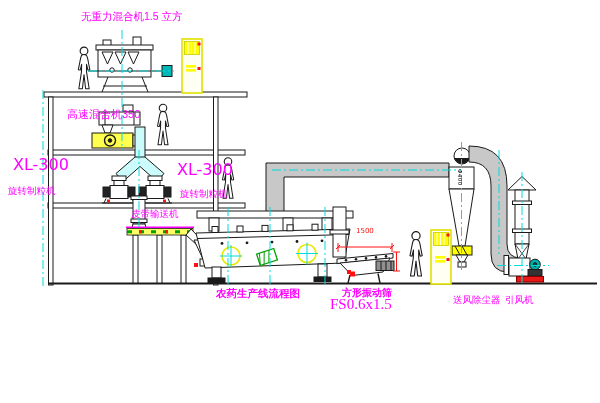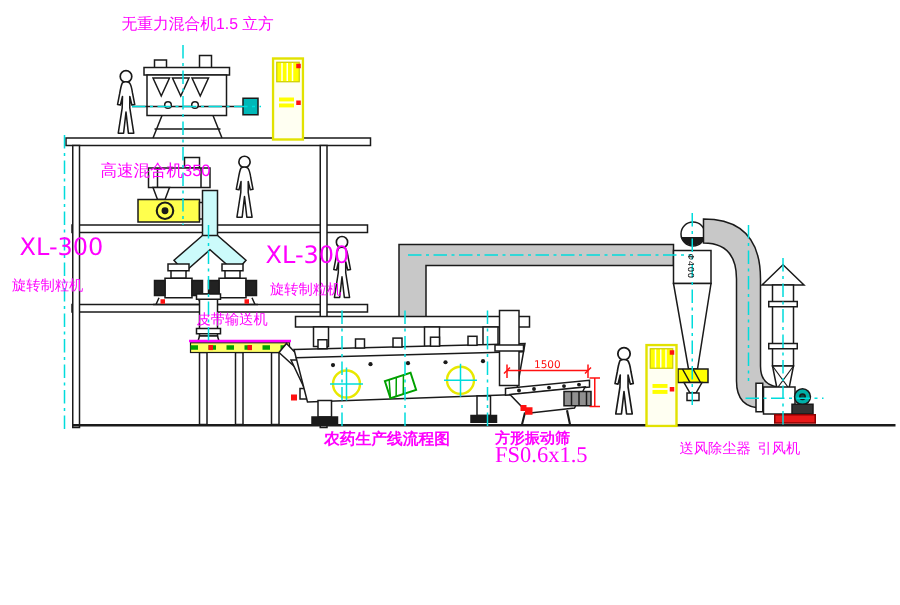--- a/index.html
+++ b/index.html
@@ -258,21 +258,21 @@
 </svg>
 
 <div class="lbl" style="left:81px;top:11px;font-size:10.5px;">无重力混合机1.5 立方</div>
 <div class="lbl" style="left:38px;top:109px;font-size:11px;margin-left:29px;">高速混合机350</div>
 <div class="lbl mono" style="left:13px;top:157px;font-size:16px;">XL-300</div>
 <div class="lbl" style="left:8px;top:186px;font-size:9.5px;">旋转制粒机</div>
 <div class="lbl mono" style="left:177px;top:162px;font-size:16px;">XL-300</div>
 <div class="lbl" style="left:180px;top:189px;font-size:9.5px;">旋转制粒机</div>
 <div class="lbl" style="left:131px;top:209px;font-size:9.5px;">皮带输送机</div>
 <div class="lbl" style="left:216px;top:288px;font-size:10.5px;font-weight:bold;">农药生产线流程图</div>
-<div class="lbl red mono" style="left:356px;top:240px;font-size:7px;text-align:center;">1500</div>
-<div class="lbl" style="left:330px;top:288px;font-size:10px;font-weight:bold;">方形振动筛</div>
+<div class="lbl red mono" style="left:356px;top:228px;font-size:7px;text-align:center;">1500</div>
+<div class="lbl" style="left:342px;top:288px;font-size:10px;font-weight:bold;">方形振动筛</div>
 <div class="lbl mono" style="left:330px;top:297px;font-size:15px;font-family:Liberation Serif, serif;">FS0.6x1.5</div>
 <div class="lbl" style="left:437px;top:295px;font-size:9.5px;margin-left:16px;">送风除尘器</div>
 <div class="lbl" style="left:505px;top:295px;font-size:9.5px;">引风机</div>
 <div class="lbl blk vert mono" style="left:456px;top:169px;font-size:5.5px;letter-spacing:0.5px;">Φ400</div>
 
 
 </div>
 
 </body></html>

